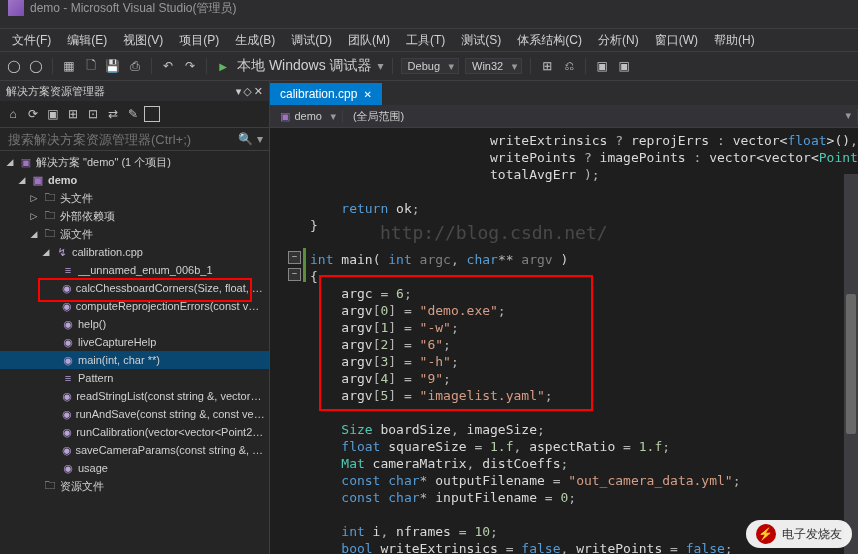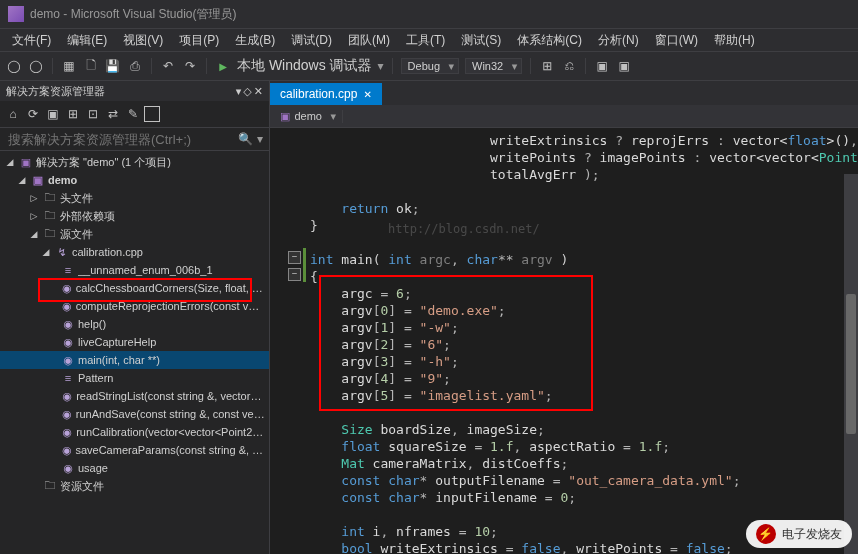--- a/index.html
+++ b/index.html
@@ -1,16 +1,16 @@
 <!DOCTYPE html>
 <html><head>
 <meta charset="utf-8">
 <style>
 html,body{margin:0;padding:0;font-family:"Microsoft YaHei",Segoe UI,sans-serif;font-size:12px;background:#2d2d30;color:#d0d0d0;overflow:hidden;width:858px;height:554px;position:relative}
-.titlebar{height:28px;background:#2d2d30;display:flex;align-items:center;padding:0 8px;gap:6px;border-bottom:1px solid #3e3e42}
+.titlebar{height:28px;background:#2d2d30;display:flex;align-items:flex-start;padding:0 8px;gap:6px;border-bottom:1px solid #3e3e42}
 .vs-logo{width:16px;height:16px;background:linear-gradient(135deg,#a074c4 0%,#7a4db3 100%);transform:rotate(0deg)}
 .title-text{font-size:12px;color:#999}
 .menubar{height:22px;background:#2d2d30;display:flex;align-items:flex-end;padding:0 4px;border-bottom:1px solid #3e3e42}
 .menu-item{padding:0 8px;height:100%;display:flex;align-items:center;cursor:pointer;color:#d0d0d0}
 .toolbar{height:28px;background:#2d2d30;display:flex;align-items:center;padding:0 6px;gap:6px;border-bottom:1px solid #3e3e42}
 .tb-ico{width:16px;height:16px;display:inline-flex;align-items:center;justify-content:center;font-size:12px;color:#c0c0c0;cursor:pointer}
 .tb-sep{width:1px;height:16px;background:#3e3e42;margin:0 2px}
 .tb-play{color:#5fb75f;font-size:10px}
 .tb-text{color:#d0d0d0;font-size:14px}
 .tb-combo{background:#333337;border:1px solid #3e3e42;padding:1px 18px 1px 6px;font-size:11px;color:#d0d0d0;position:relative}
@@ -52,21 +52,21 @@
 .green-bar{position:absolute;left:33px;width:3px;background:#5b8f3a}
 .kw{color:#569cd6}
 .str{color:#d69d85}
 .num{color:#b5cea8}
 .id{color:#dadada}
 .op{color:#b4b4b4}
 .fn{color:#dadada}
 .brace{color:#d0d0d0}
 .cls{color:#4ec9b0}
 .param{color:#7f7f7f}
-.watermark{position:absolute;left:388px;top:222px;color:rgba(200,200,200,.25);font-size:12px;font-family:Consolas,monospace;pointer-events:none}
+.watermark{position:absolute;left:380px;top:222px;color:rgba(200,200,200,.25);font-size:18px;font-family:Consolas,monospace;pointer-events:none}
 .brand{position:absolute;right:6px;bottom:6px;display:flex;align-items:center;gap:6px;background:rgba(255,255,255,.92);border-radius:14px;padding:4px 10px;font-size:12px;color:#333}
 .brand-ico{width:20px;height:20px;background:#b00;border-radius:50%;display:flex;align-items:center;justify-content:center;color:#fff;font-weight:bold;font-size:12px}
 .sc-v{position:absolute;right:0;top:46px;bottom:0;width:14px;background:#3e3e42}
 .sc-thumb{position:absolute;right:2px;top:120px;width:10px;height:140px;background:#686868;border-radius:2px}
 </style>
 </head>
 <body>
 
 <div class="titlebar">
   <div class="vs-logo"></div>
@@ -228,20 +228,21 @@
 
   <div class="editor">
     <div class="tab-row">
       <div class="tab active">
         <span>calibration.cpp</span>
         <span class="tab-close">✕</span>
       </div>
     </div>
     <div class="crumb-row">
       <div class="crumb">demo</div>
+      <div class="crumb wide">(全局范围)</div>
     </div>
     <div class="code-area">
       <div class="green-bar" style="top:120px;height:34px"></div>
       <div class="fold" style="top:123px">−</div>
       <div class="fold" style="top:140px">−</div>
 
 <div class="line">                       <span class="id">writeExtrinsics </span><span class="op">?</span><span class="id"> reprojErrs </span><span class="op">:</span><span class="id"> vector&lt;</span><span class="kw">float</span><span class="id">&gt;()</span><span class="op">,</span></div>
 <div class="line">                       <span class="id">writePoints </span><span class="op">?</span><span class="id"> imagePoints </span><span class="op">:</span><span class="id"> vector&lt;vector&lt;</span><span class="cls">Point2f</span></div>
 <div class="line">                       <span class="id">totalAvgErr </span><span class="op">);</span></div>
 <div class="line"> </div>

